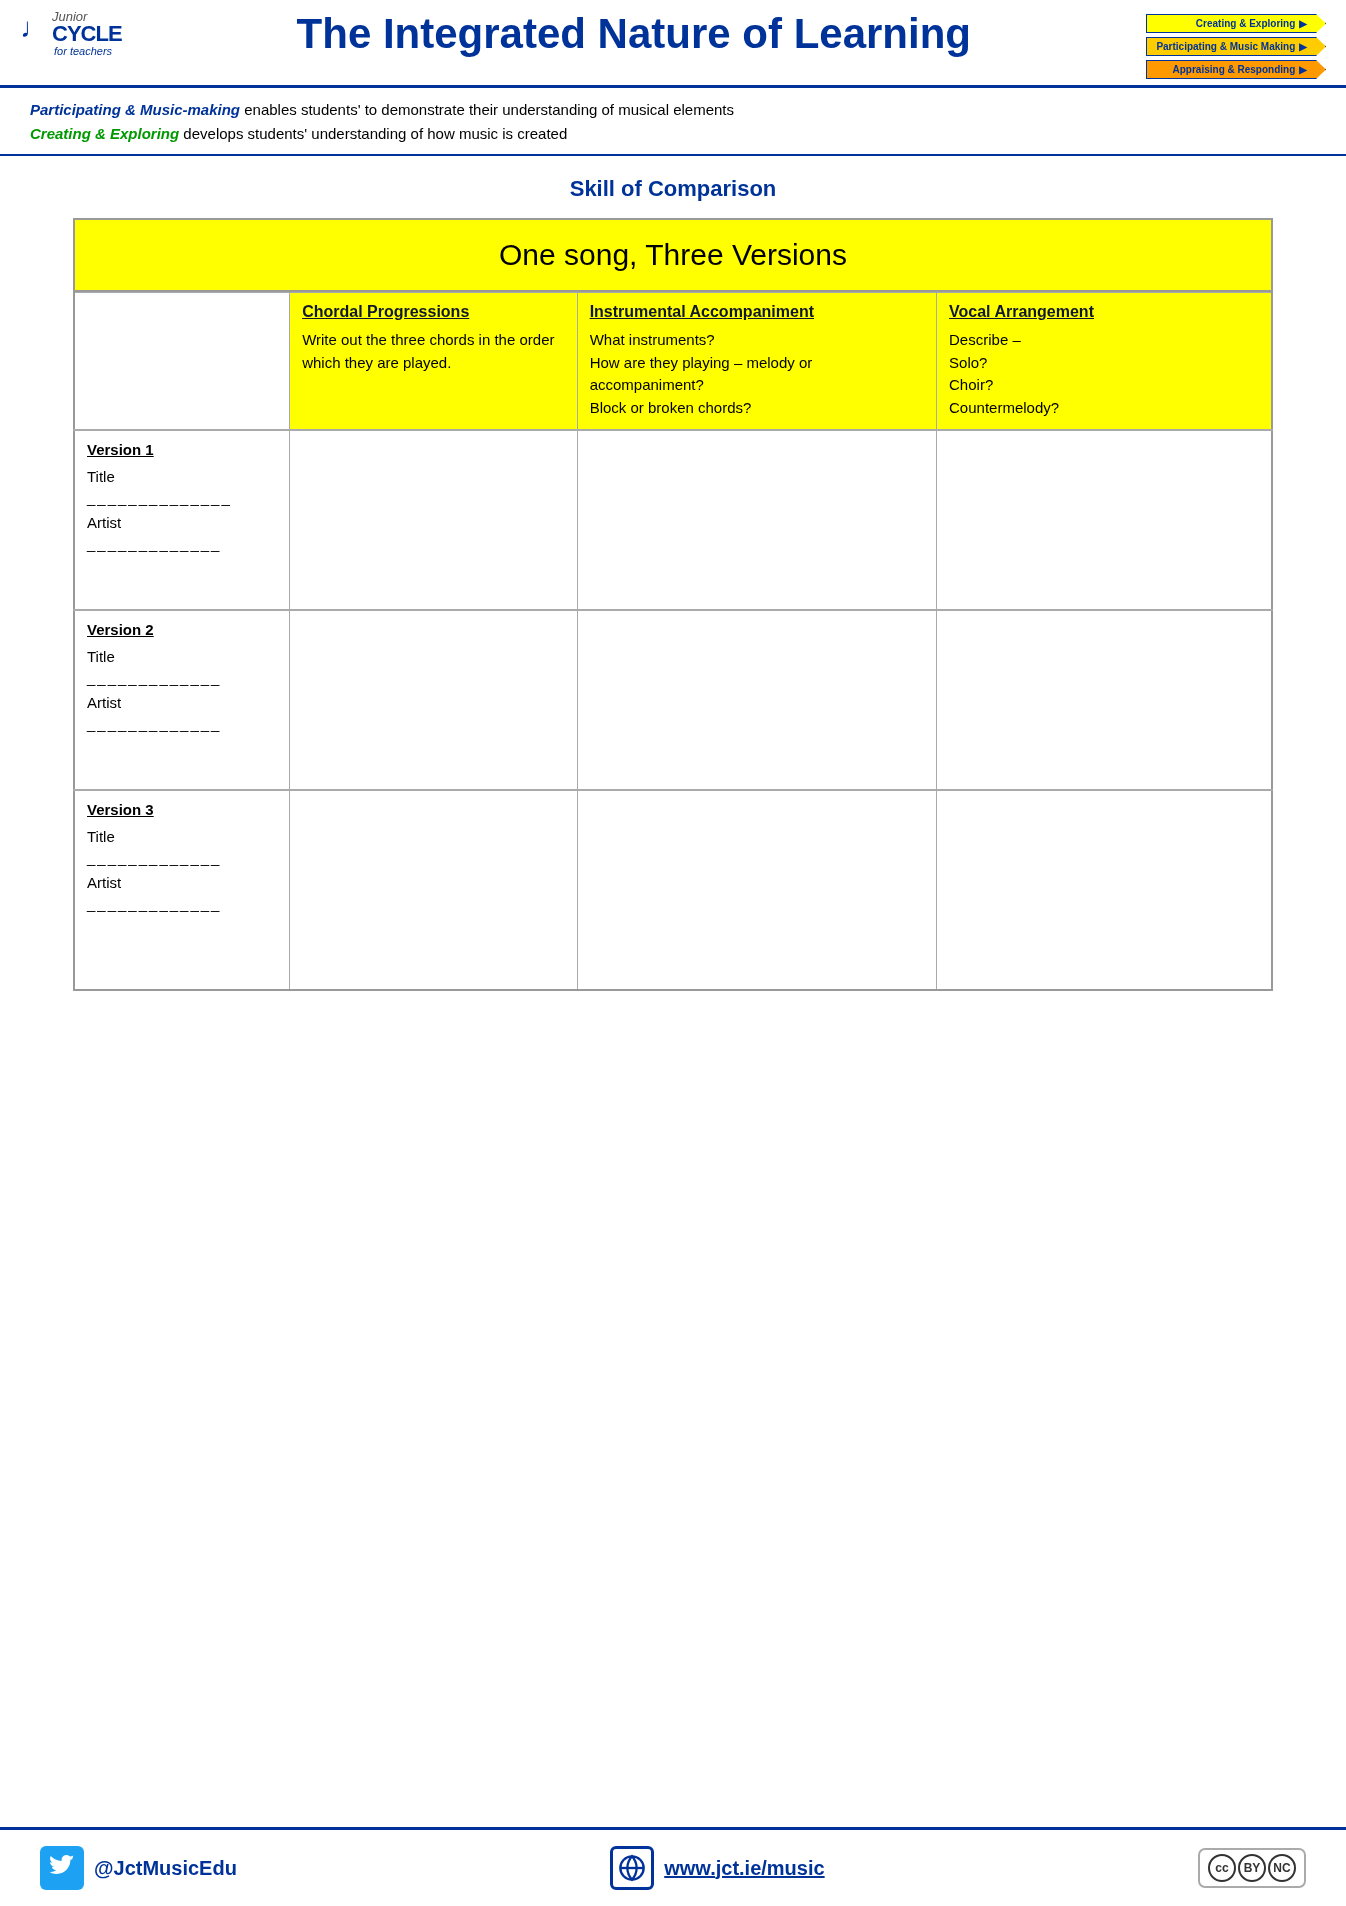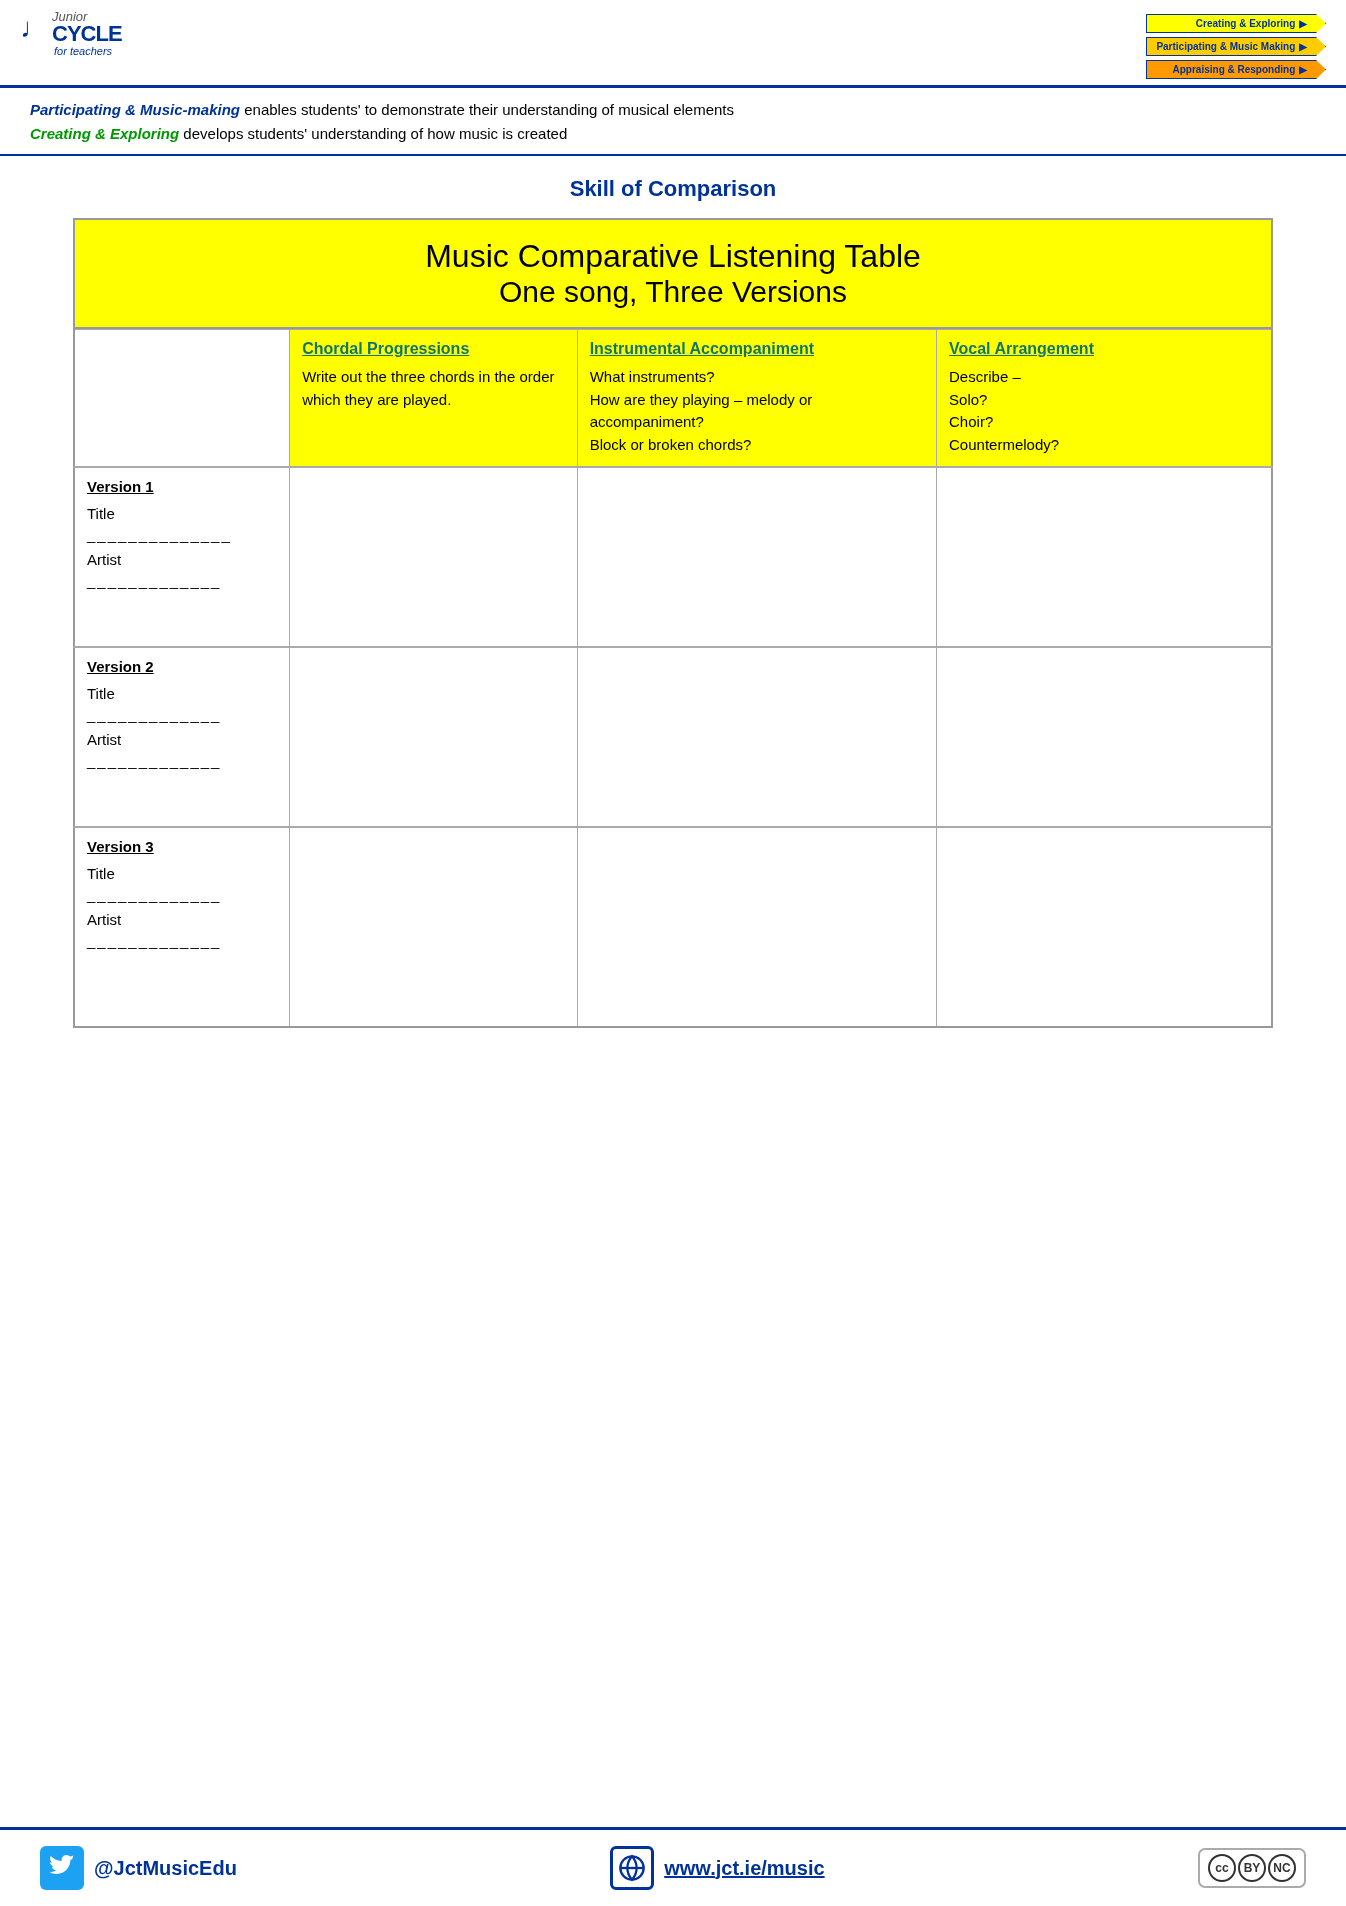--- a/index.html
+++ b/index.html
@@ -203,21 +203,21 @@
     .col-instrumental {
       width: 30%;
     }
     .col-vocal {
       width: 28%;
     }
     .col-header-text {
       text-decoration: underline;
       font-weight: bold;
       font-size: 16px;
-      color: #0f766e;
+      color: #0f172a;
       margin-bottom: 8px;
     }
     .col-sub-text {
       font-size: 15px;
       color: #000;
       line-height: 1.5;
     }
     .version-cell {
       background: #fff;
       padding: 14px 12px;
@@ -338,20 +338,23 @@
       <div class="logo-top">
         <div class="logo-harp">♩</div>
         <div class="logo-text">
           <span class="logo-junior">Junior</span>
           <span class="logo-cycle">CYCLE</span>
         </div>
       </div>
       <span class="logo-for-teachers">for teachers</span>
     </div>
 
+    <div class="header-title">
+      <h1>The Integrated Nature of Learning</h1>
+    </div>
 
     <div class="nav-badges">
       <div class="nav-badge creating">
         <span>Creating &amp; Exploring</span>
         <span style="margin-left:4px;">▶</span>
       </div>
       <div class="nav-badge participating">
         <span>Participating &amp; Music Making</span>
         <span style="margin-left:4px;">▶</span>
       </div>
@@ -370,21 +373,20 @@
     <p>
       <span class="creating-bold">Creating &amp; Exploring</span>
       <span> develops students' understanding of how music is created</span>
     </p>
   </div>
 
   <div class="main-content">
     <div class="section-subtitle">Skill of Comparison</div>
 
     <div class="table-title-box">
-      <div class="title-main">Music Comparative Listening Table</div>
       <div class="title-sub">One song, Three Versions</div>
     </div>
 
     <table class="comparison-table">
 
       <tbody>
           <tr class="header-row">
         <td class="col-label" style="background:#fff;"></td>
         <td class="col-chordal" style="background:#ffff00;">
           <div class="col-header-text">Chordal Progressions</div>

